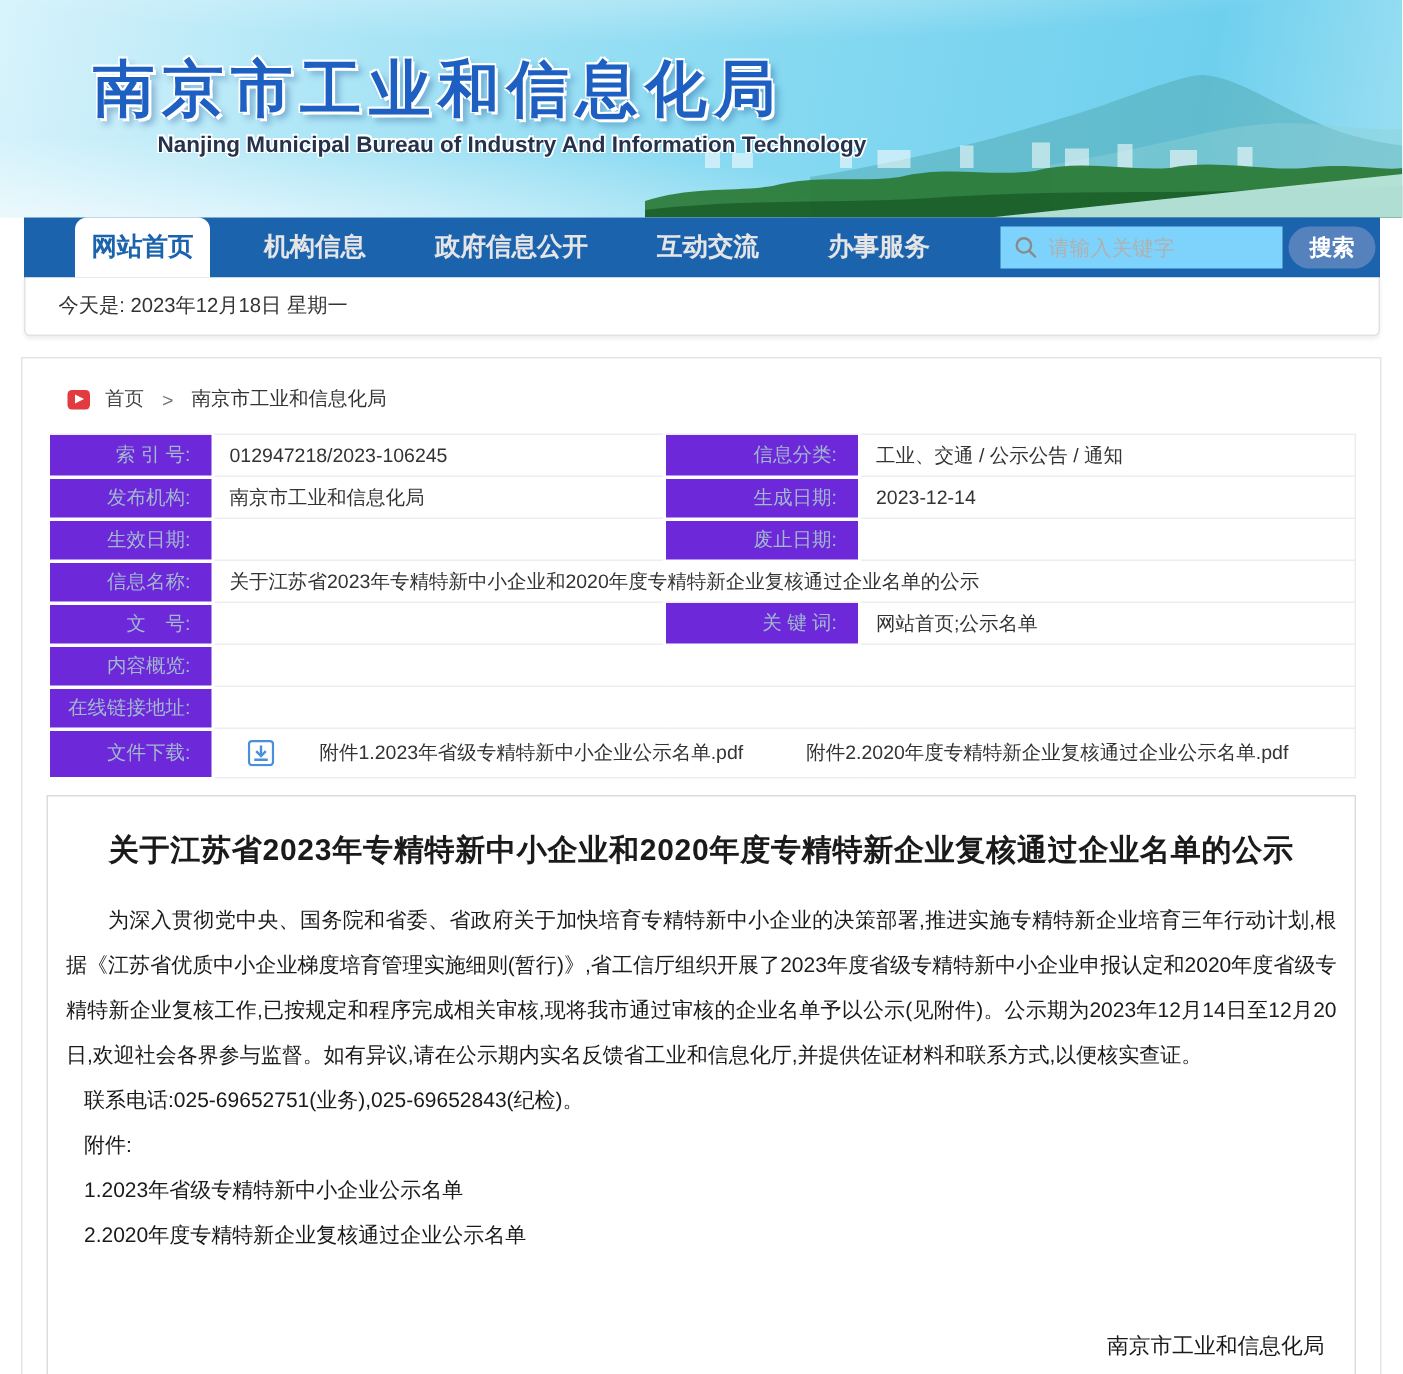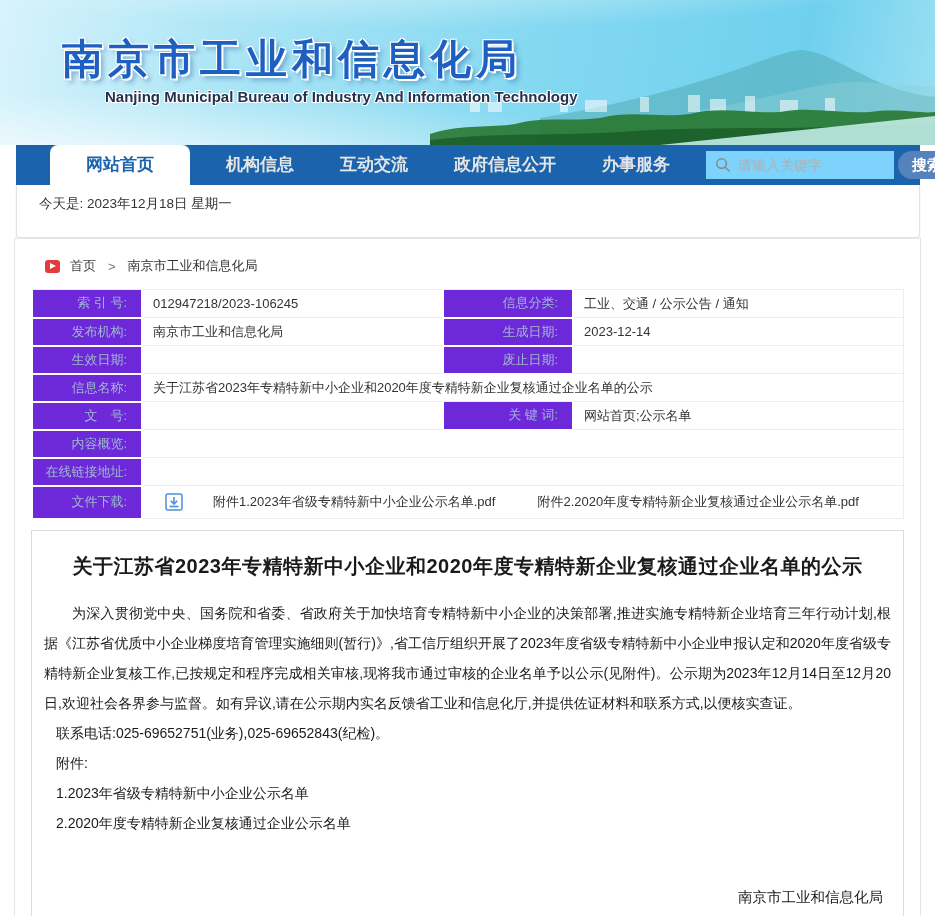--- a/index.html
+++ b/index.html
@@ -34,39 +34,39 @@
   .navbar {
     position:absolute; top:145px; left:16px; width:904px; height:40px;
     background:#1c63ae; display:flex; align-items:stretch;
   }
   .nav-tab {
     color:#e5e5e5; font-size:17px; font-weight:bold; line-height:40px;
     padding:0 10px; margin-right:26px; cursor:pointer; white-space:nowrap;
   }
   .nav-tab.active {
     background:#fff; color:#1c63ae; border-radius:8px 8px 0 0;
-    padding:0 36px; margin-left:34px; 
+    padding:0 11px; margin-left:34px; 
   }
   .search-box { margin-left:auto; display:flex; align-items:center; margin-right:3px; }
   .search-field { position:relative; }
   .search-field input {
     width:188px; height:28px; border:none; outline:none; background:#7dd3fc;
     padding:0 8px 0 32px; font-size:14px; color:#333;
   }
   .search-field input::placeholder { color:#b0b0b0; }
   .search-icon { position:absolute; left:9px; top:6px; width:16px; height:16px; }
   .search-btn {
     width:58px; height:28px; margin-left:4px; border:none; cursor:pointer;
     background:#5581bd; color:#fff; font-size:15px; font-weight:bold;
     font-family:inherit; border-radius:14px;
   }
 
   
   .datebar {
-    position:absolute; top:185px; left:16px; width:904px; height:53px;
+    position:absolute; top:185px; left:16px; width:904px; height:39px;
     background:#fff; border:1px solid #e2e2e2; border-top:none;
     border-radius:0 0 4px 4px; box-shadow:0 2px 3px rgba(0,0,0,.07);
     line-height:37px; padding-left:22px; font-size:13.5px; color:#333;
   }
 
   
   .wrapper {
     position:absolute; top:238px; left:14px; width:907px; height:690px;
     border:1px solid #e5e5e5; background:#fff; padding:10px 16px 0;
   }
@@ -127,22 +127,22 @@
       <path d="M430,145 L430,140 C500,132 560,136 620,132 C700,126 780,130 860,126 C890,124 915,126 935,124 L935,145 Z" fill="#1c5f2a" opacity="0.9"></path>
       <path d="M660,145 L935,116 L935,145 Z" fill="#c2ebe4" opacity="0.9"></path>
     </svg>
     <div class="banner-title">南京市工业和信息化局</div>
     <div class="banner-subtitle">Nanjing Municipal Bureau of Industry And Information Technology</div>
   </div>
 
   <div class="navbar">
     <div class="nav-tab active">网站首页</div>
     <div class="nav-tab">机构信息</div>
+    <div class="nav-tab">政府信息公开</div>
     <div class="nav-tab">互动交流</div>
-    <div class="nav-tab">政府信息公开</div>
     <div class="nav-tab">办事服务</div>
     <div class="search-box">
       <span class="search-field">
         <svg class="search-icon" viewBox="0 0 16 16">
           <circle cx="6.6" cy="6.6" r="4.8" fill="none" stroke="#8a8a8a" stroke-width="1.6"></circle>
           <line x1="10.2" y1="10.2" x2="14.5" y2="14.5" stroke="#8a8a8a" stroke-width="1.6"></line>
         </svg>
         <input type="text" placeholder="请输入关键字" style="">
       </span>
       <button class="search-btn">搜索</button>

